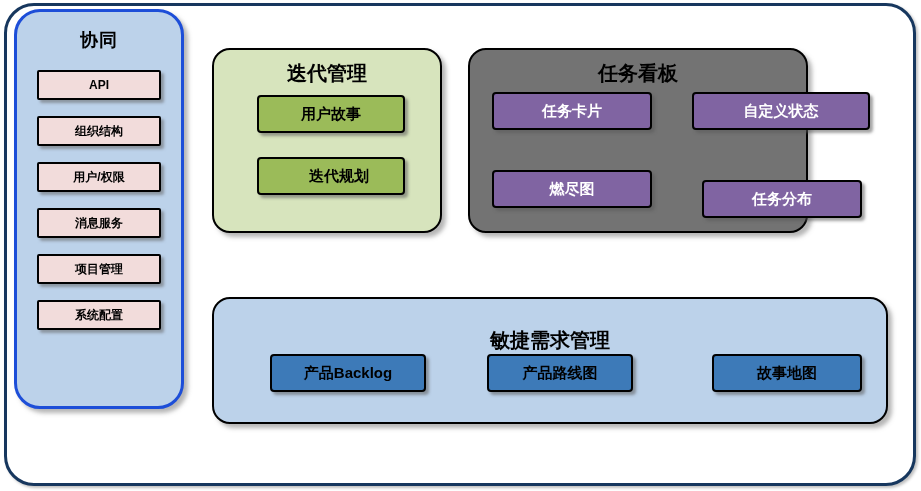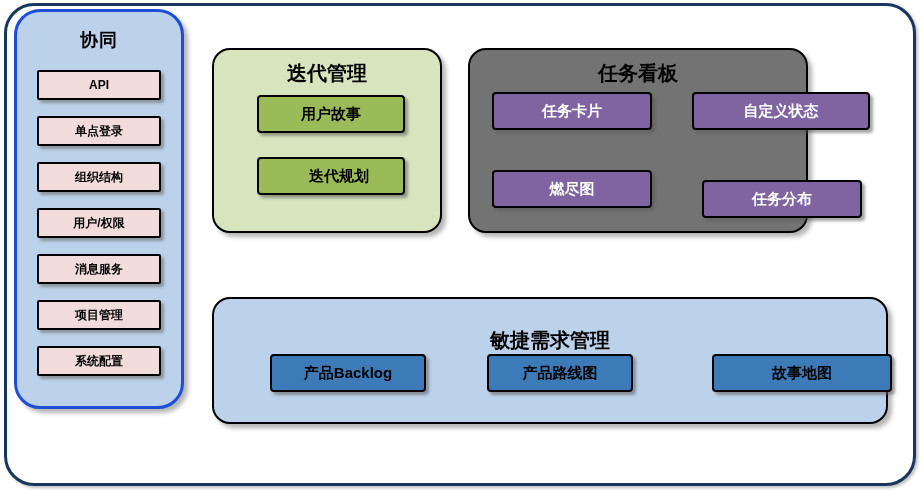--- a/index.html
+++ b/index.html
@@ -109,33 +109,32 @@
   .b-user-story       { left: 43px;  top: 45px;  width: 148px; height: 38px; }
   .b-iter-planning    { left: 43px;  top: 107px; width: 148px; height: 38px; padding-left: 16px; }
 
   .b-task-card        { left: 22px;  top: 42px;  width: 160px; height: 38px; }
   .b-custom-status    { left: 222px; top: 42px;  width: 178px; height: 38px; }
   .b-burndown         { left: 22px;  top: 120px; width: 160px; height: 38px; }
   .b-task-dist        { left: 232px; top: 130px; width: 160px; height: 38px; }
 
   .b-backlog          { left: 56px;  top: 55px;  width: 156px; height: 38px; }
   .b-roadmap          { left: 273px; top: 55px;  width: 146px; height: 38px; }
-  .b-story-map        { left: 498px; top: 55px;  width: 180px; height: 38px; }
+  .b-story-map        { left: 498px; top: 55px;  width: 150px; height: 38px; }
 </style>
 </head>
 <body>
 
 <div class="canvas">
   <div class="frame"></div>
 
   <div class="sidebar">
     <div class="sidebar-title">协同</div>
     <div class="sidebar-items">
       <div class="pill">API</div>
-      <div class="pill">单点登录</div>
       <div class="pill">组织结构</div>
       <div class="pill">用户/权限</div>
       <div class="pill">消息服务</div>
       <div class="pill">项目管理</div>
       <div class="pill">系统配置</div>
     </div>
   </div>
 
   <div class="group group-iteration">
     <div class="group-title">迭代管理</div>

